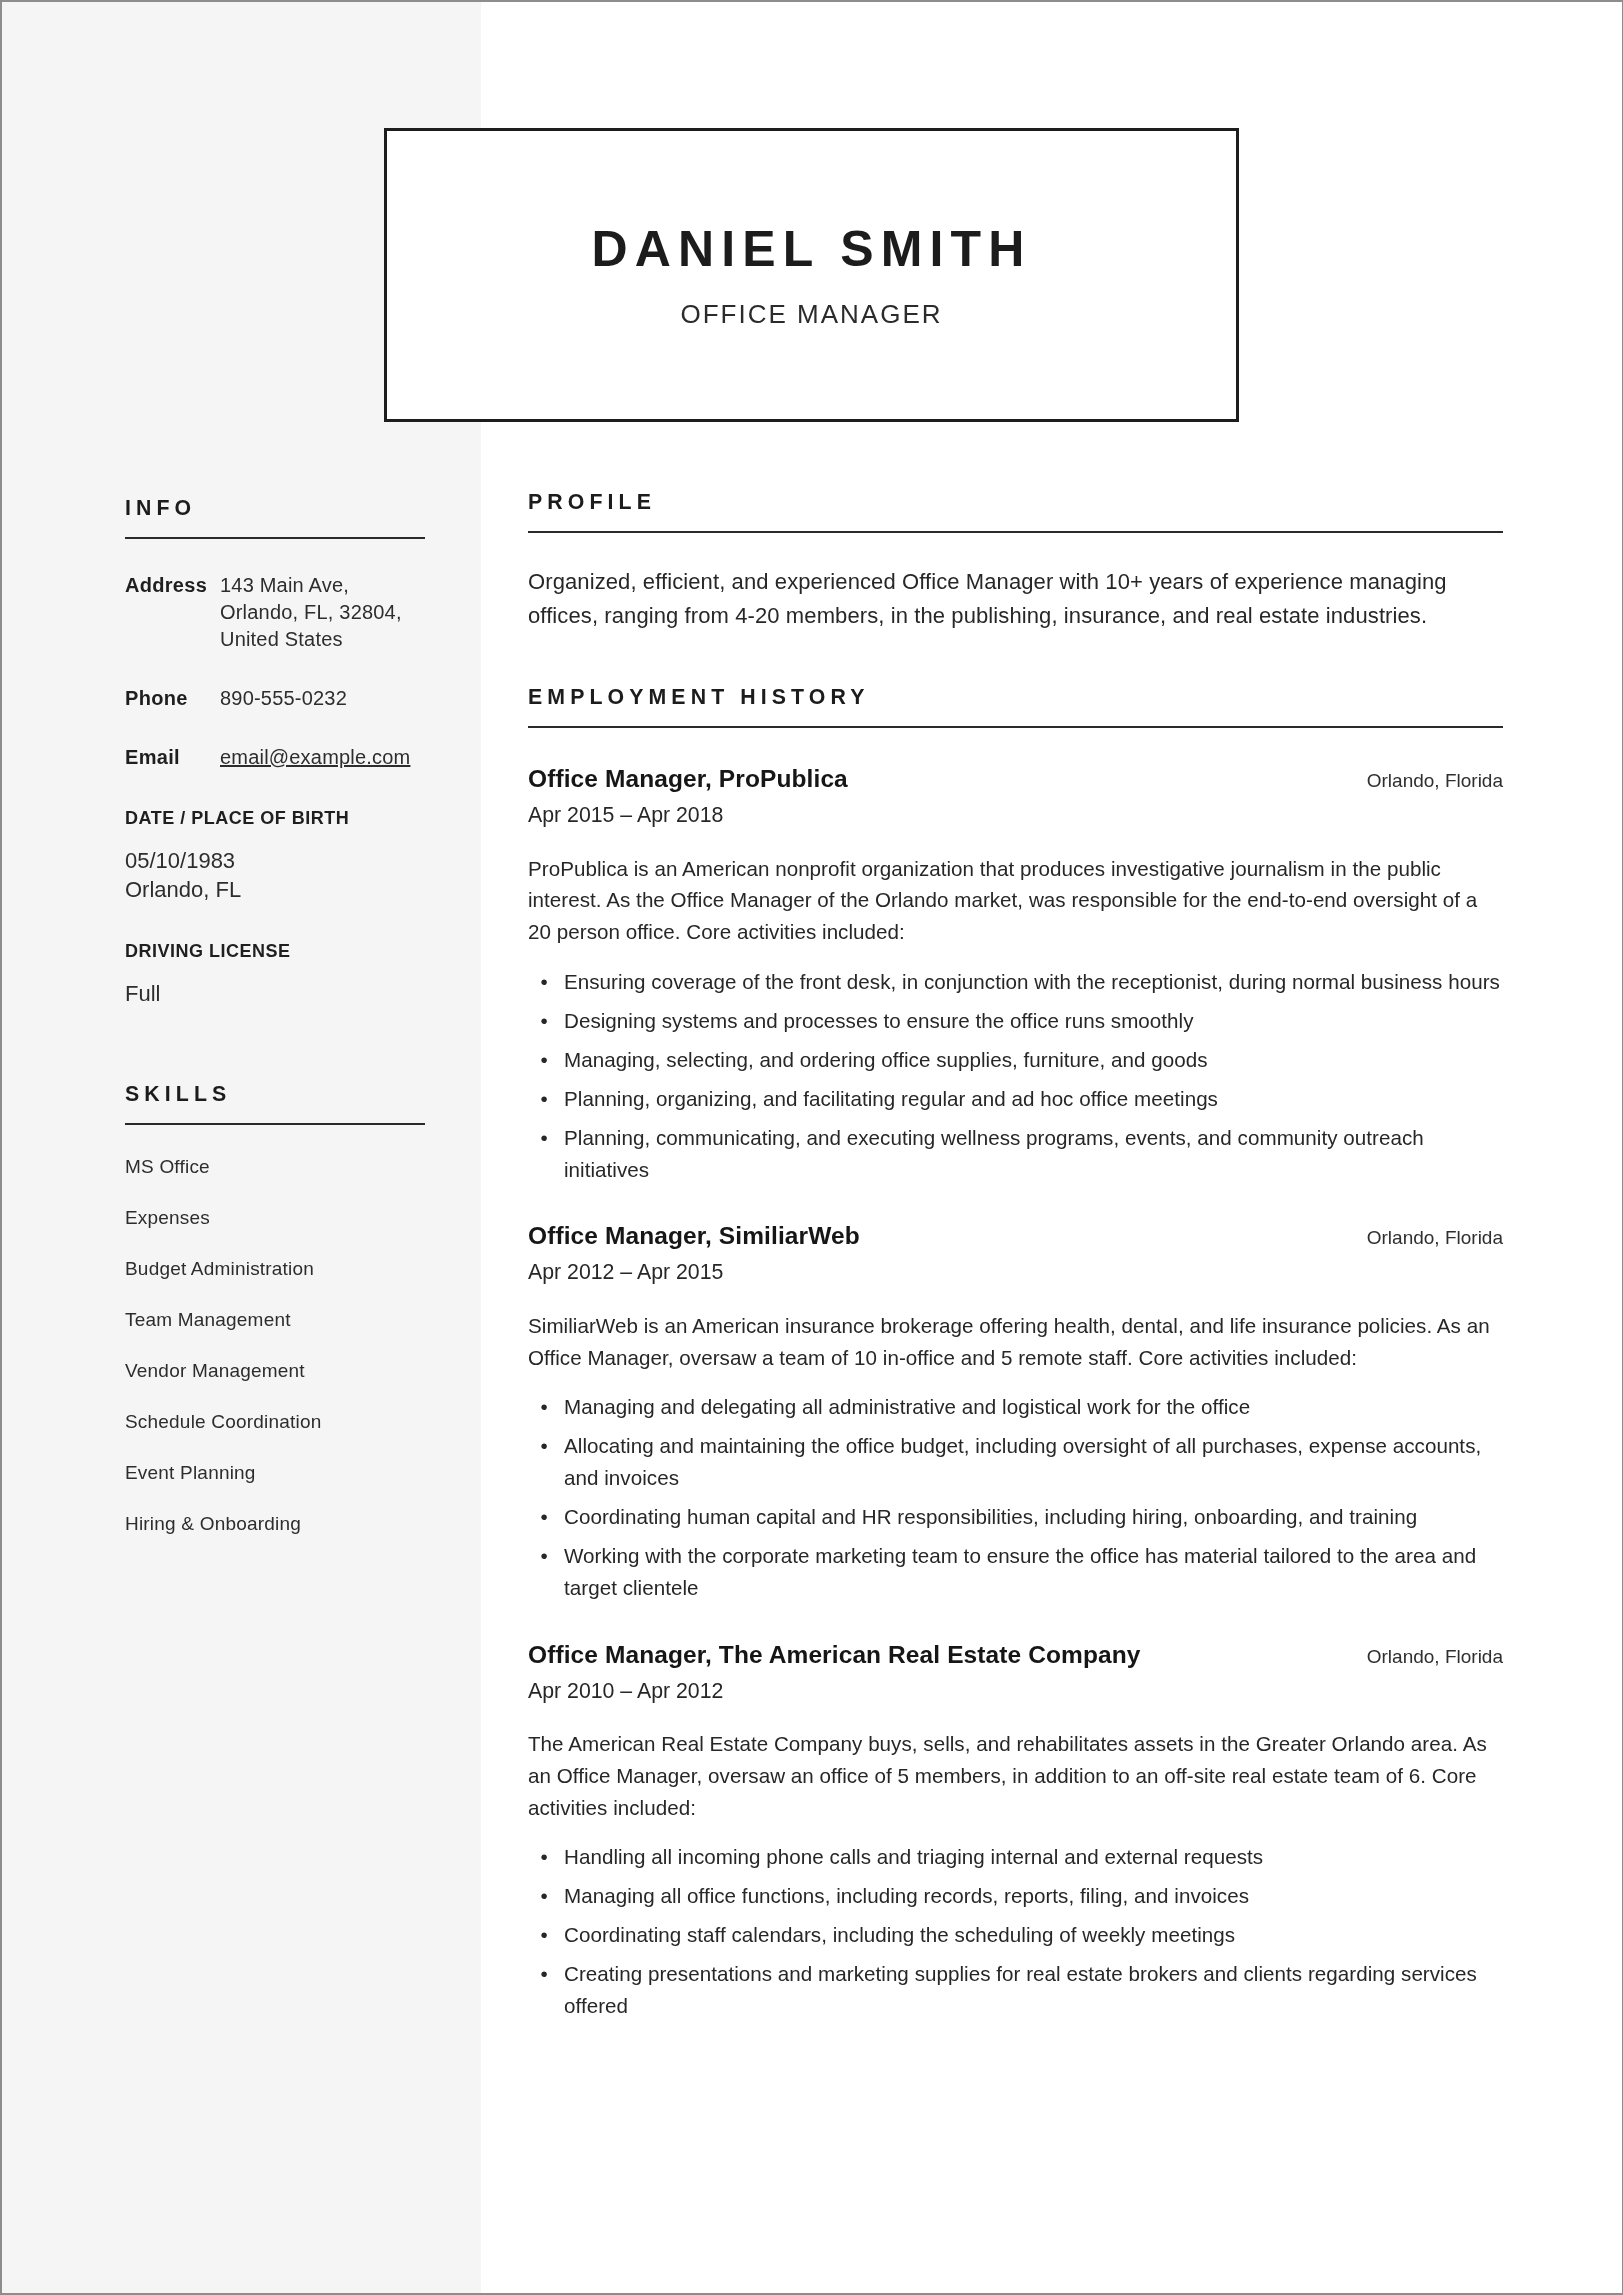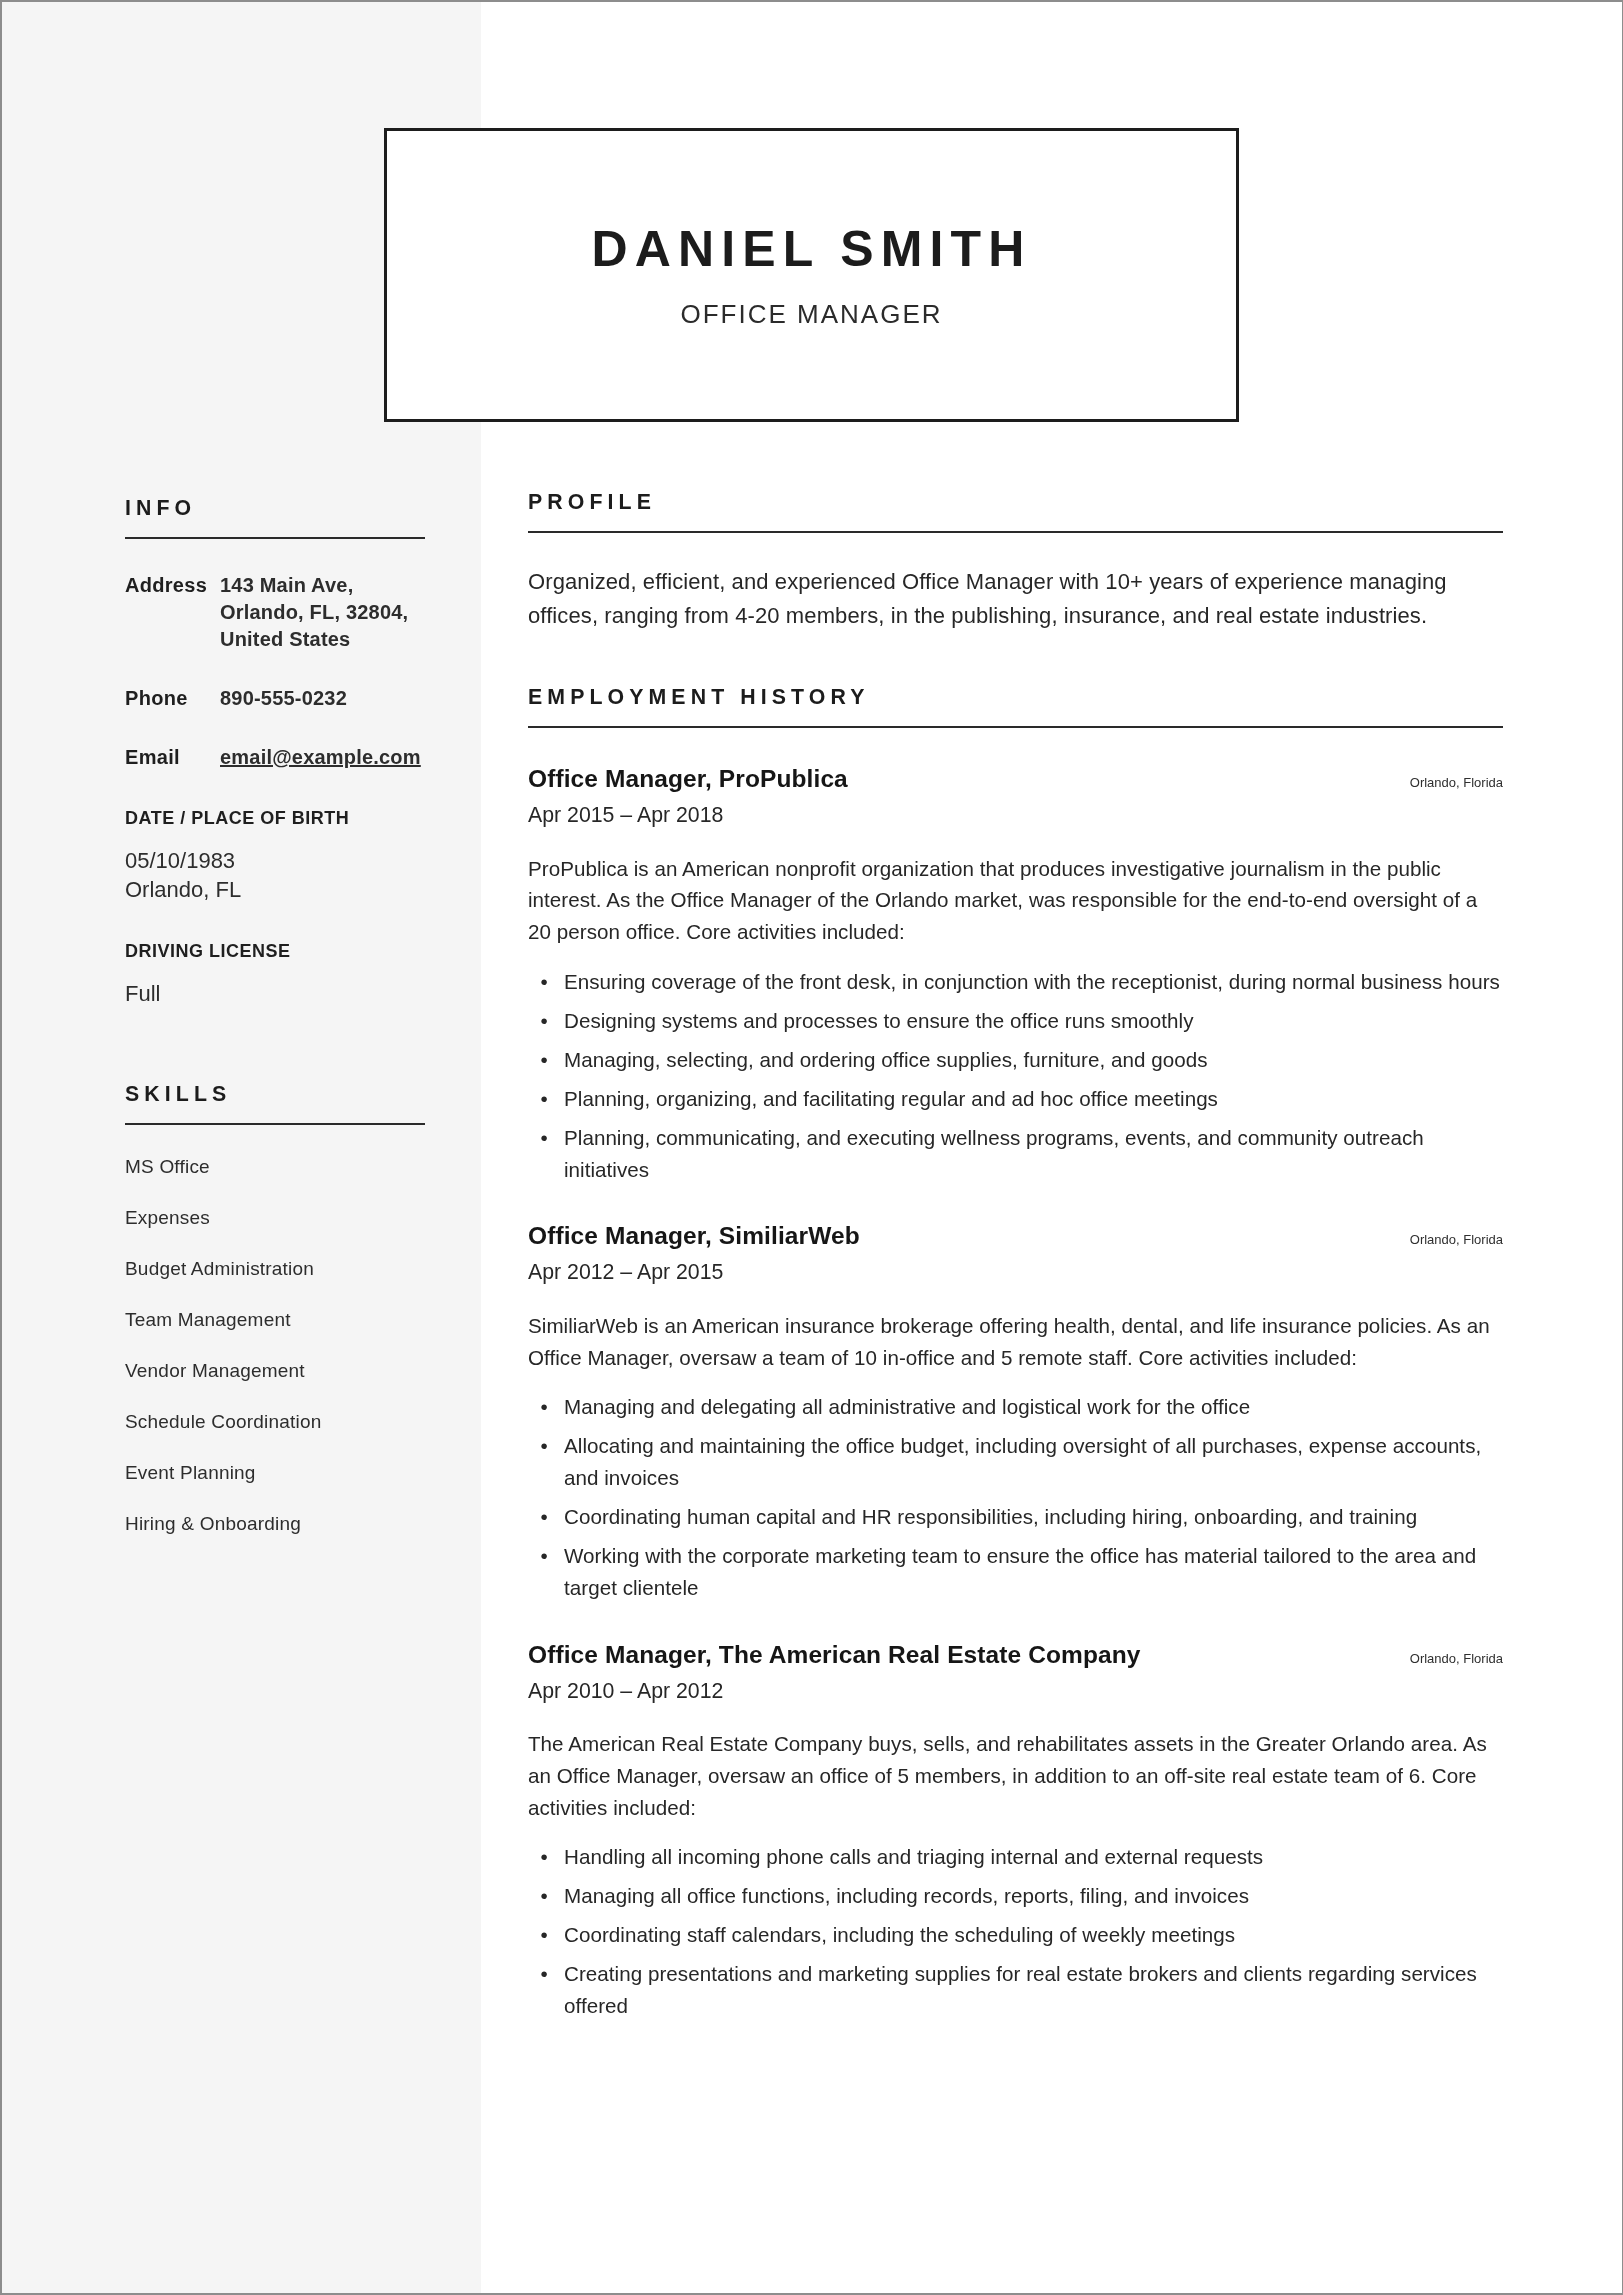--- a/index.html
+++ b/index.html
@@ -105,21 +105,21 @@
     width: 95px;
     flex: 0 0 95px;
     font-size: 20px;
     font-weight: 700;
     color: #1f1f1f;
     line-height: 1.35;
     letter-spacing: 0.3px;
   }
   .info-value {
     font-size: 20px;
-    font-weight: 700;
+    font-weight: 400;
     color: #2d2d2d;
     line-height: 1.35;
     letter-spacing: 0.2px;
   }
   .info-value a,
   .link-text {
     color: #2d2d2d;
     text-decoration: underline;
   }
 
@@ -182,21 +182,21 @@
     justify-content: space-between;
   }
   .job-role {
     font-size: 24.5px;
     font-weight: 700;
     color: #161616;
     line-height: 1.2;
     letter-spacing: 0.1px;
   }
   .job-location {
-    font-size: 13px;
+    font-size: 19px;
     font-weight: 400;
     color: #2f2f2f;
     line-height: 1.2;
     white-space: nowrap;
     padding-left: 22px;
   }
   .job-dates {
     font-size: 21.3px;
     font-weight: 400;
     color: #272727;

